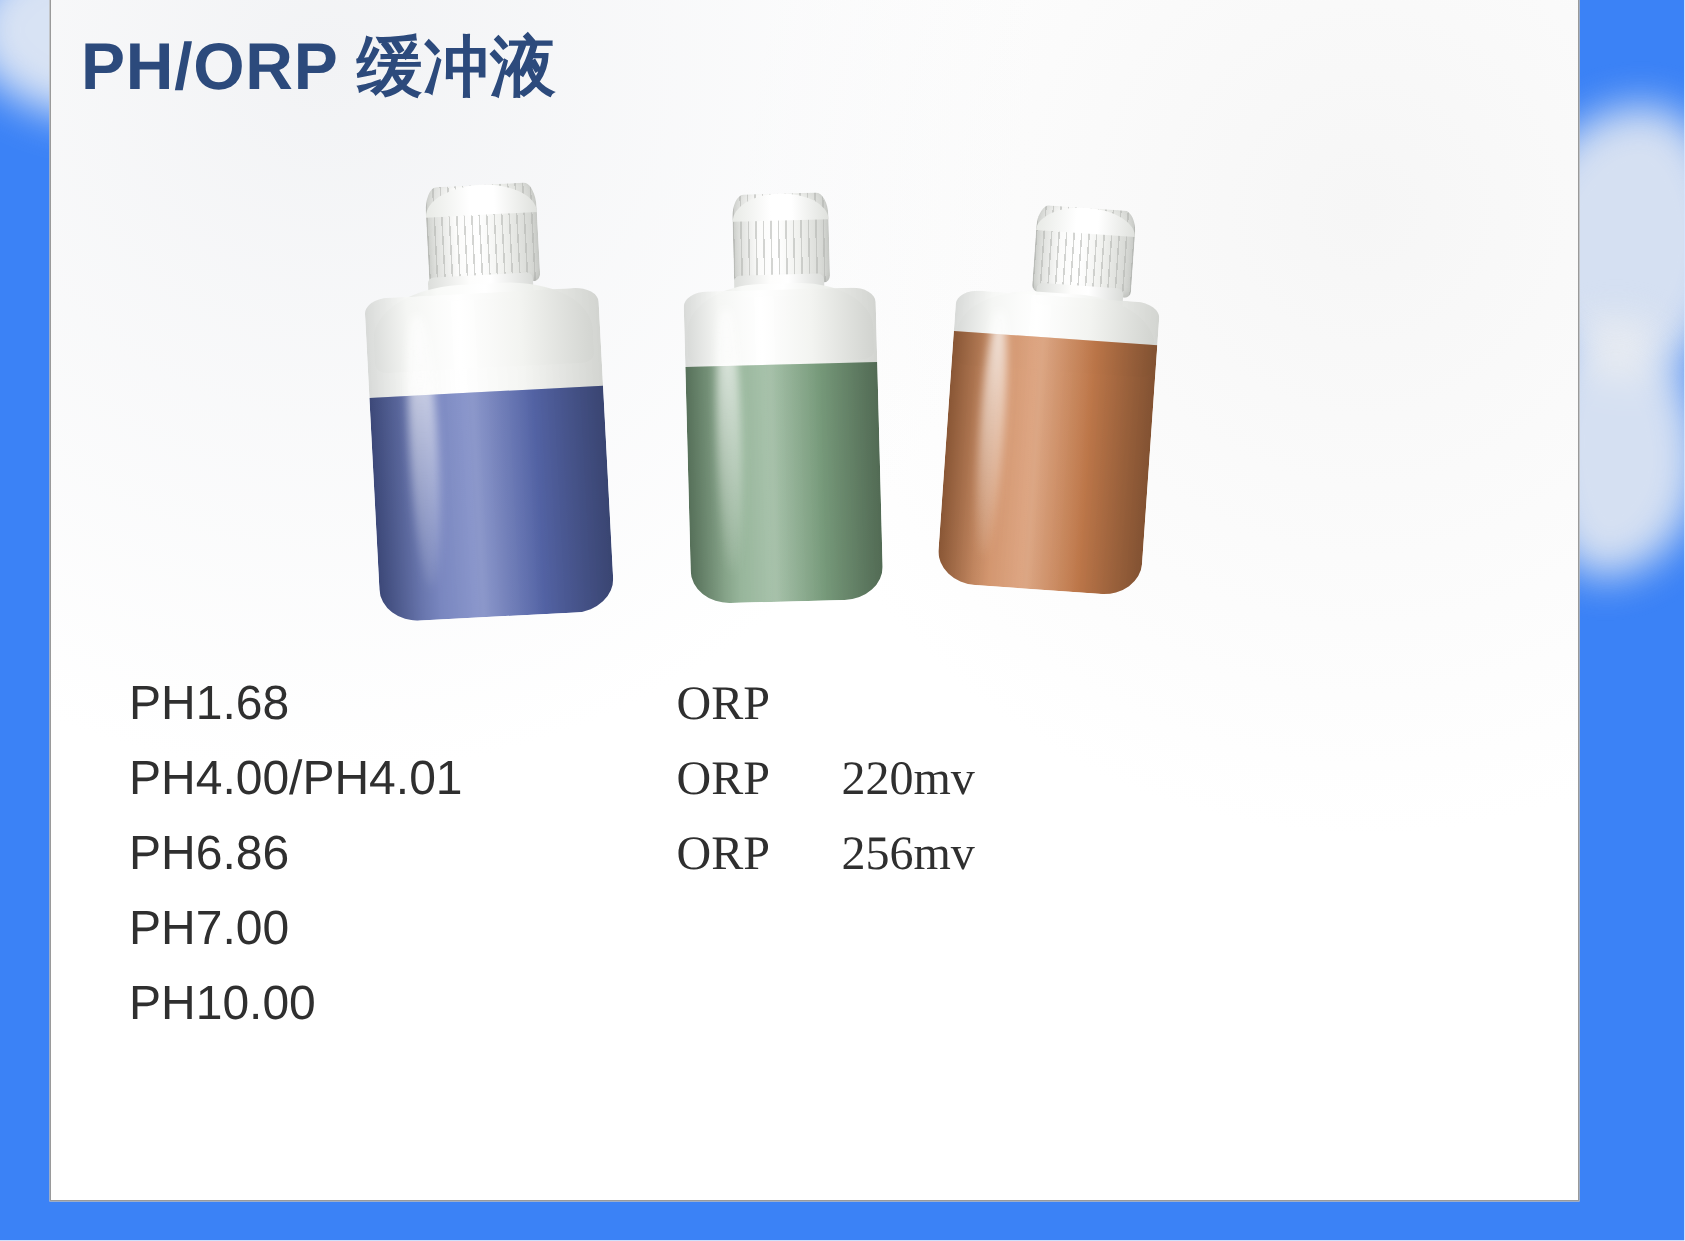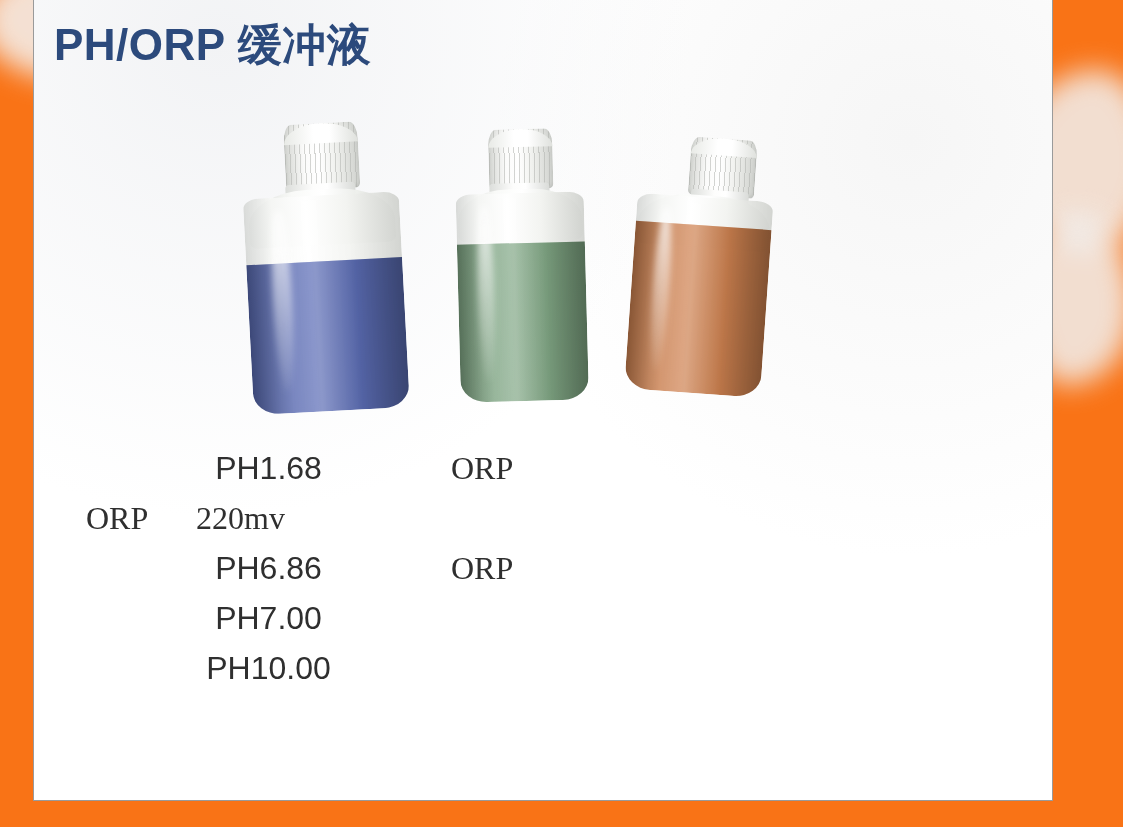--- a/index.html
+++ b/index.html
@@ -15,21 +15,21 @@
     font-family: "Liberation Sans", sans-serif;
     position: relative;
   }
 
   
   #page {
     position: absolute;
     left: 0; top: 0;
     width: 1123px;
     height: 827px;
-    background: #f97316;
+    background: #3b82f6;
     overflow: hidden;
   }
   .watermark {
     position: absolute;
     pointer-events: none;
     background: #f1f1f1;
     opacity: .85;
     filter: blur(14px);
   }
   .wm-right-a {
@@ -202,21 +202,20 @@
   }
   .spec-row {
     display: flex;
     align-items: baseline;
     height: 50px;
   }
   .ph-col {
     width: 365px;
     flex: 0 0 365px;
     white-space: nowrap;
-    text-align: center;
   }
   .orp-col {
     flex: 0 0 auto;
     white-space: nowrap;
     display: flex;
     font-family: Liberation Serif, serif;
   }
   .orp-label {
     width: 110px;
     flex: 0 0 110px;
@@ -286,30 +285,32 @@
     <div id="specs">
 
       <div class="spec-row">
         <div class="ph-col">PH1.68</div>
         <div class="orp-col">
           <span class="orp-label">ORP</span>
         </div>
       </div>
 
       <div class="spec-row">
+        <div class="ph-col">PH4.00/PH4.01</div>
         <div class="orp-col">
           <span class="orp-label">ORP</span>
           <span class="orp-value">220mv</span>
         </div>
       </div>
 
       <div class="spec-row">
         <div class="ph-col">PH6.86</div>
         <div class="orp-col">
           <span class="orp-label">ORP</span>
+          <span class="orp-value">256mv</span>
         </div>
       </div>
 
       <div class="spec-row">
         <div class="ph-col">PH7.00</div>
       </div>
 
 
       <div class="spec-row">
         <div class="ph-col">PH10.00</div>

